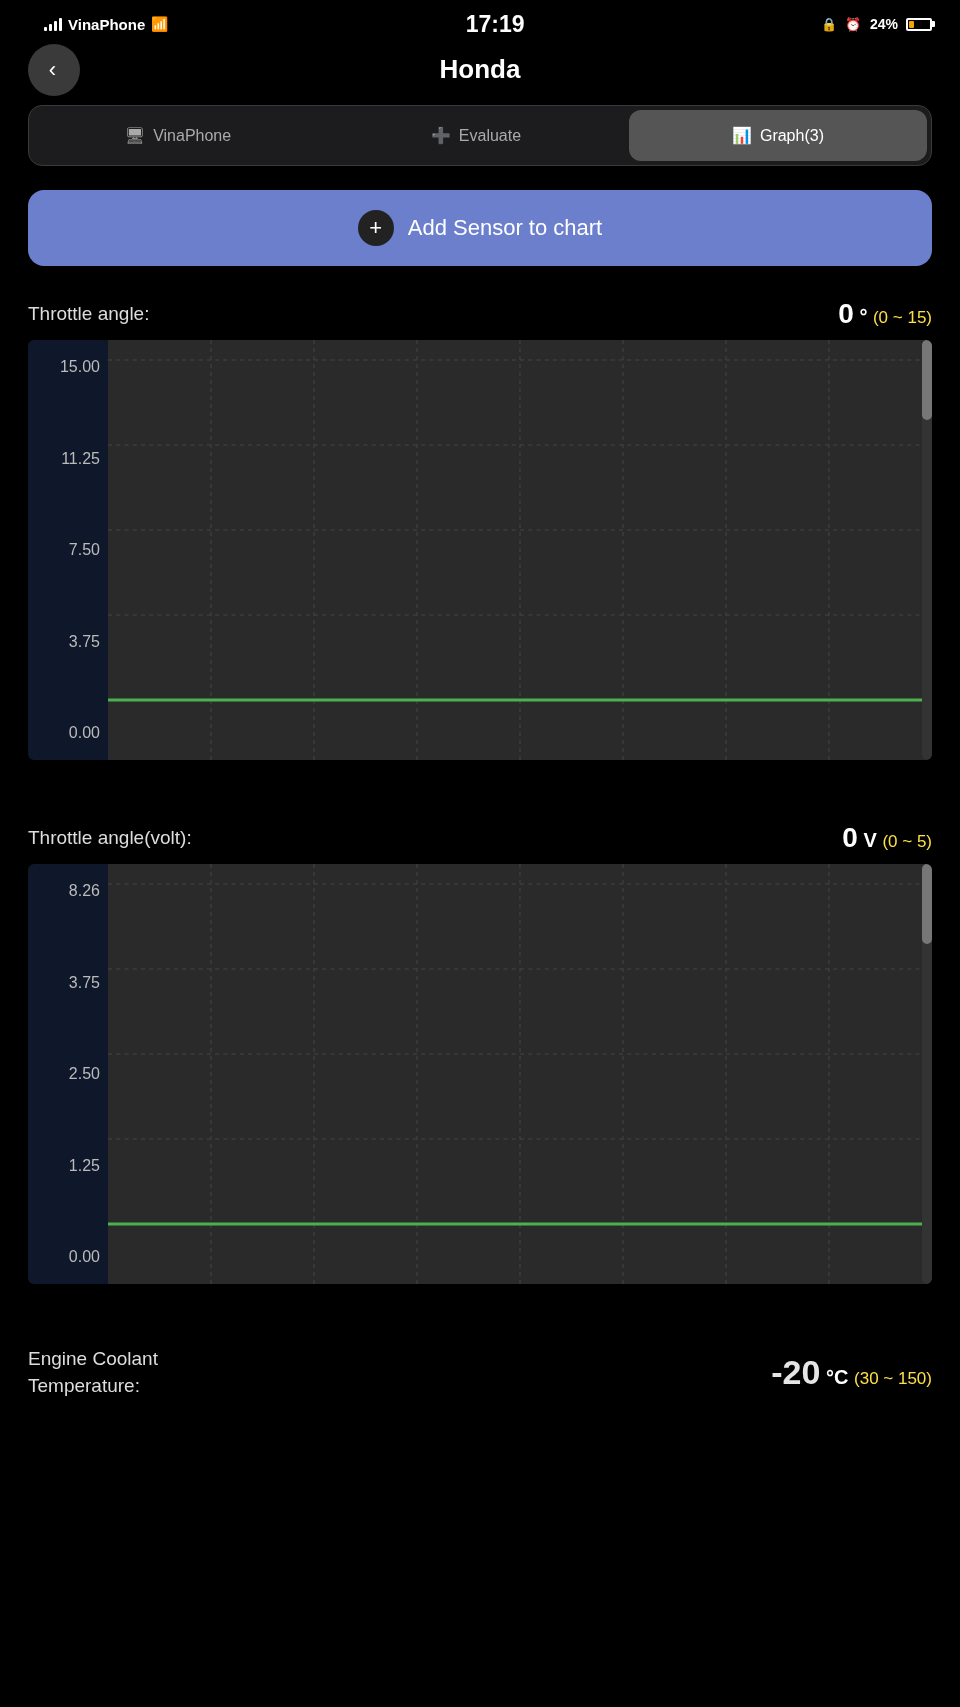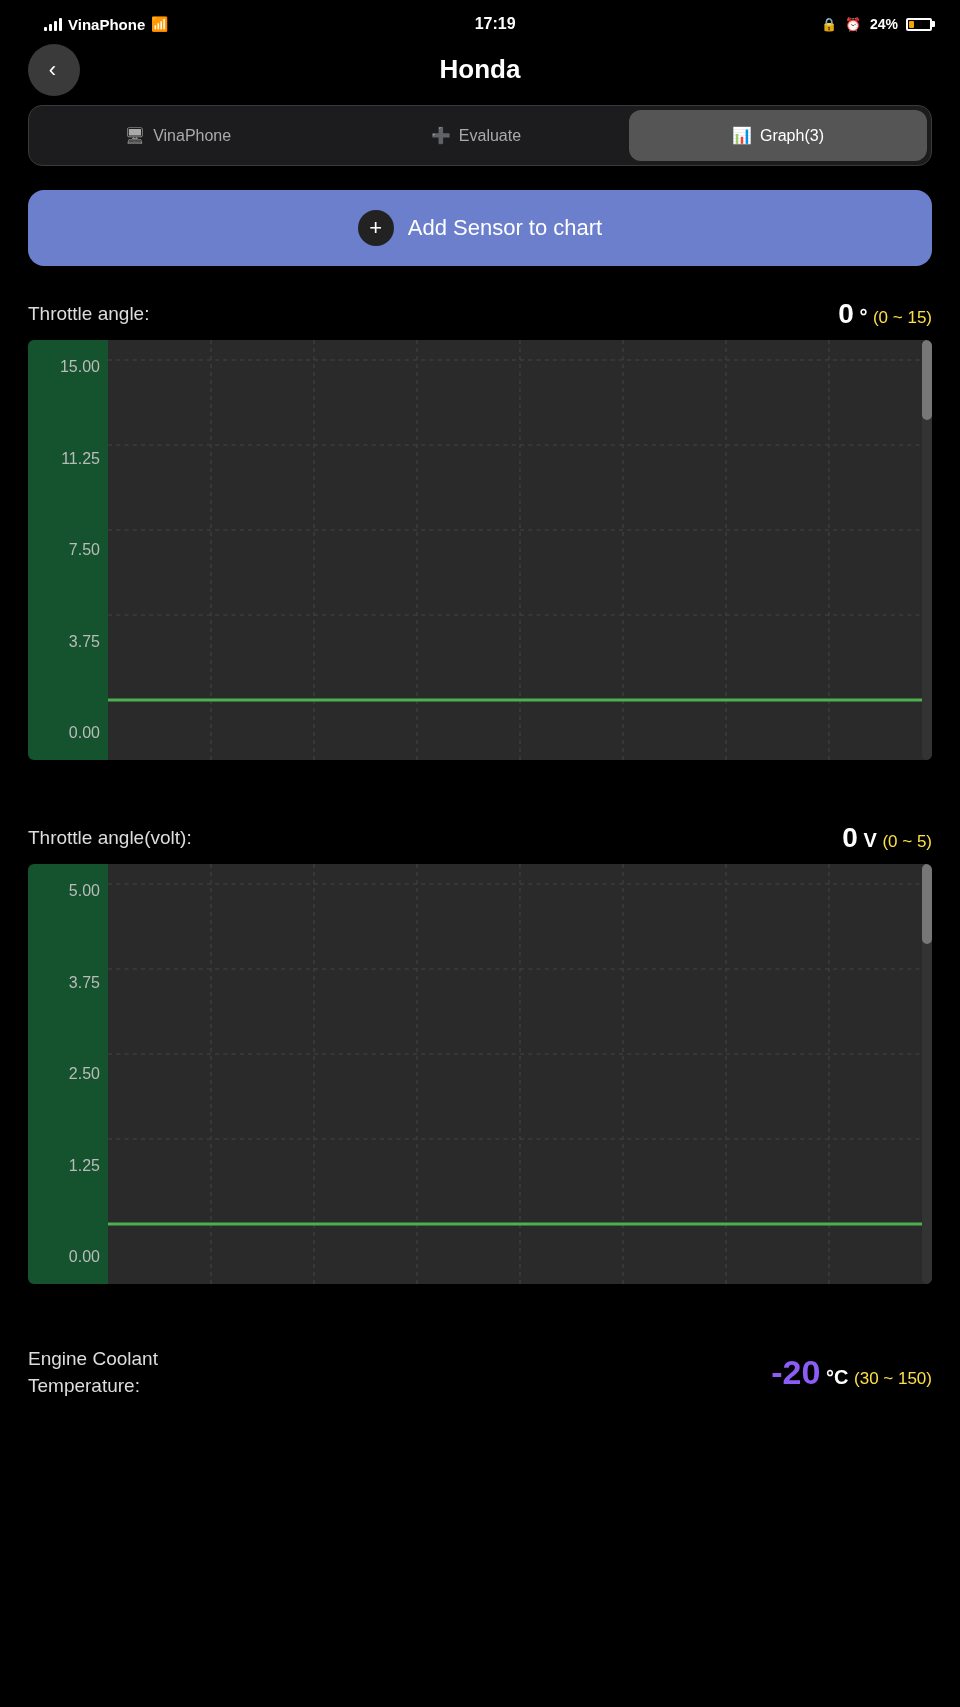--- a/index.html
+++ b/index.html
@@ -34,21 +34,21 @@
       align-items: flex-end;
       gap: 2px;
       height: 14px;
     }
     .signal-bar {
       width: 3px;
       background: #fff;
       border-radius: 1px;
     }
     .status-center {
-      font-size: 16px;
+      font-size: 23px;
       font-weight: 600;
     }
     .status-right {
       display: flex;
       align-items: center;
       gap: 8px;
       font-size: 14px;
       font-weight: 600;
     }
     .battery-container {
@@ -212,21 +212,21 @@
       font-weight: 600;
       color: #fff;
     }
     .sensor-value .range {
       font-size: 17px;
       color: #fde047;
     }
 
     
     .chart-wrapper {
-      background: #14532d;
+      background: #0f172a;
       border-radius: 6px;
       position: relative;
       overflow: hidden;
       height: 420px;
     }
 
     .y-labels {
       position: absolute;
       left: 0;
       top: 0;
@@ -382,21 +382,21 @@
   <div class="sensor-header">
     <span class="sensor-name">Throttle angle(volt):</span>
     <span class="sensor-value">
       <span class="big-val">0</span>
       <span class="unit">V</span>
       <span class="range">(0 ~ 5)</span>
     </span>
   </div>
   <div class="chart-wrapper">
     <div class="y-labels">
-      <span class="y-label">5.00</span>
+      <span class="y-label">8.26</span>
       <span class="y-label">3.75</span>
       <span class="y-label">2.50</span>
       <span class="y-label">1.25</span>
       <span class="y-label">0.00</span>
     </div>
     <div class="chart-inner">
       <svg class="grid-svg" viewBox="0 0 800 420" preserveAspectRatio="none">
         <rect width="800" height="420" fill="#2a2a2a"></rect>
         <line x1="0" y1="20" x2="800" y2="20" stroke="#444" stroke-width="1" stroke-dasharray="4,4"></line>
         <line x1="0" y1="105" x2="800" y2="105" stroke="#444" stroke-width="1" stroke-dasharray="4,4"></line>
@@ -420,18 +420,18 @@
     </div>
   </div>
 </div>
 
 <div class="section-divider"></div>
 
 <div class="chart-section-3">
   <div class="sensor-header">
     <span class="sensor-name" style="line-height:1.4;">Engine Coolant<br>Temperature:</span>
     <span class="sensor-value">
-      <span class="big-val" style="color:#8b5cf6;font-size:34px;">-20</span>
+      <span class="big-val" style="color:#e5e5e5;font-size:34px;">-20</span>
       <span class="unit"> °C</span>
       <span class="range">(30 ~ 150)</span>
     </span>
   </div>
 </div>
 
 </body></html>

